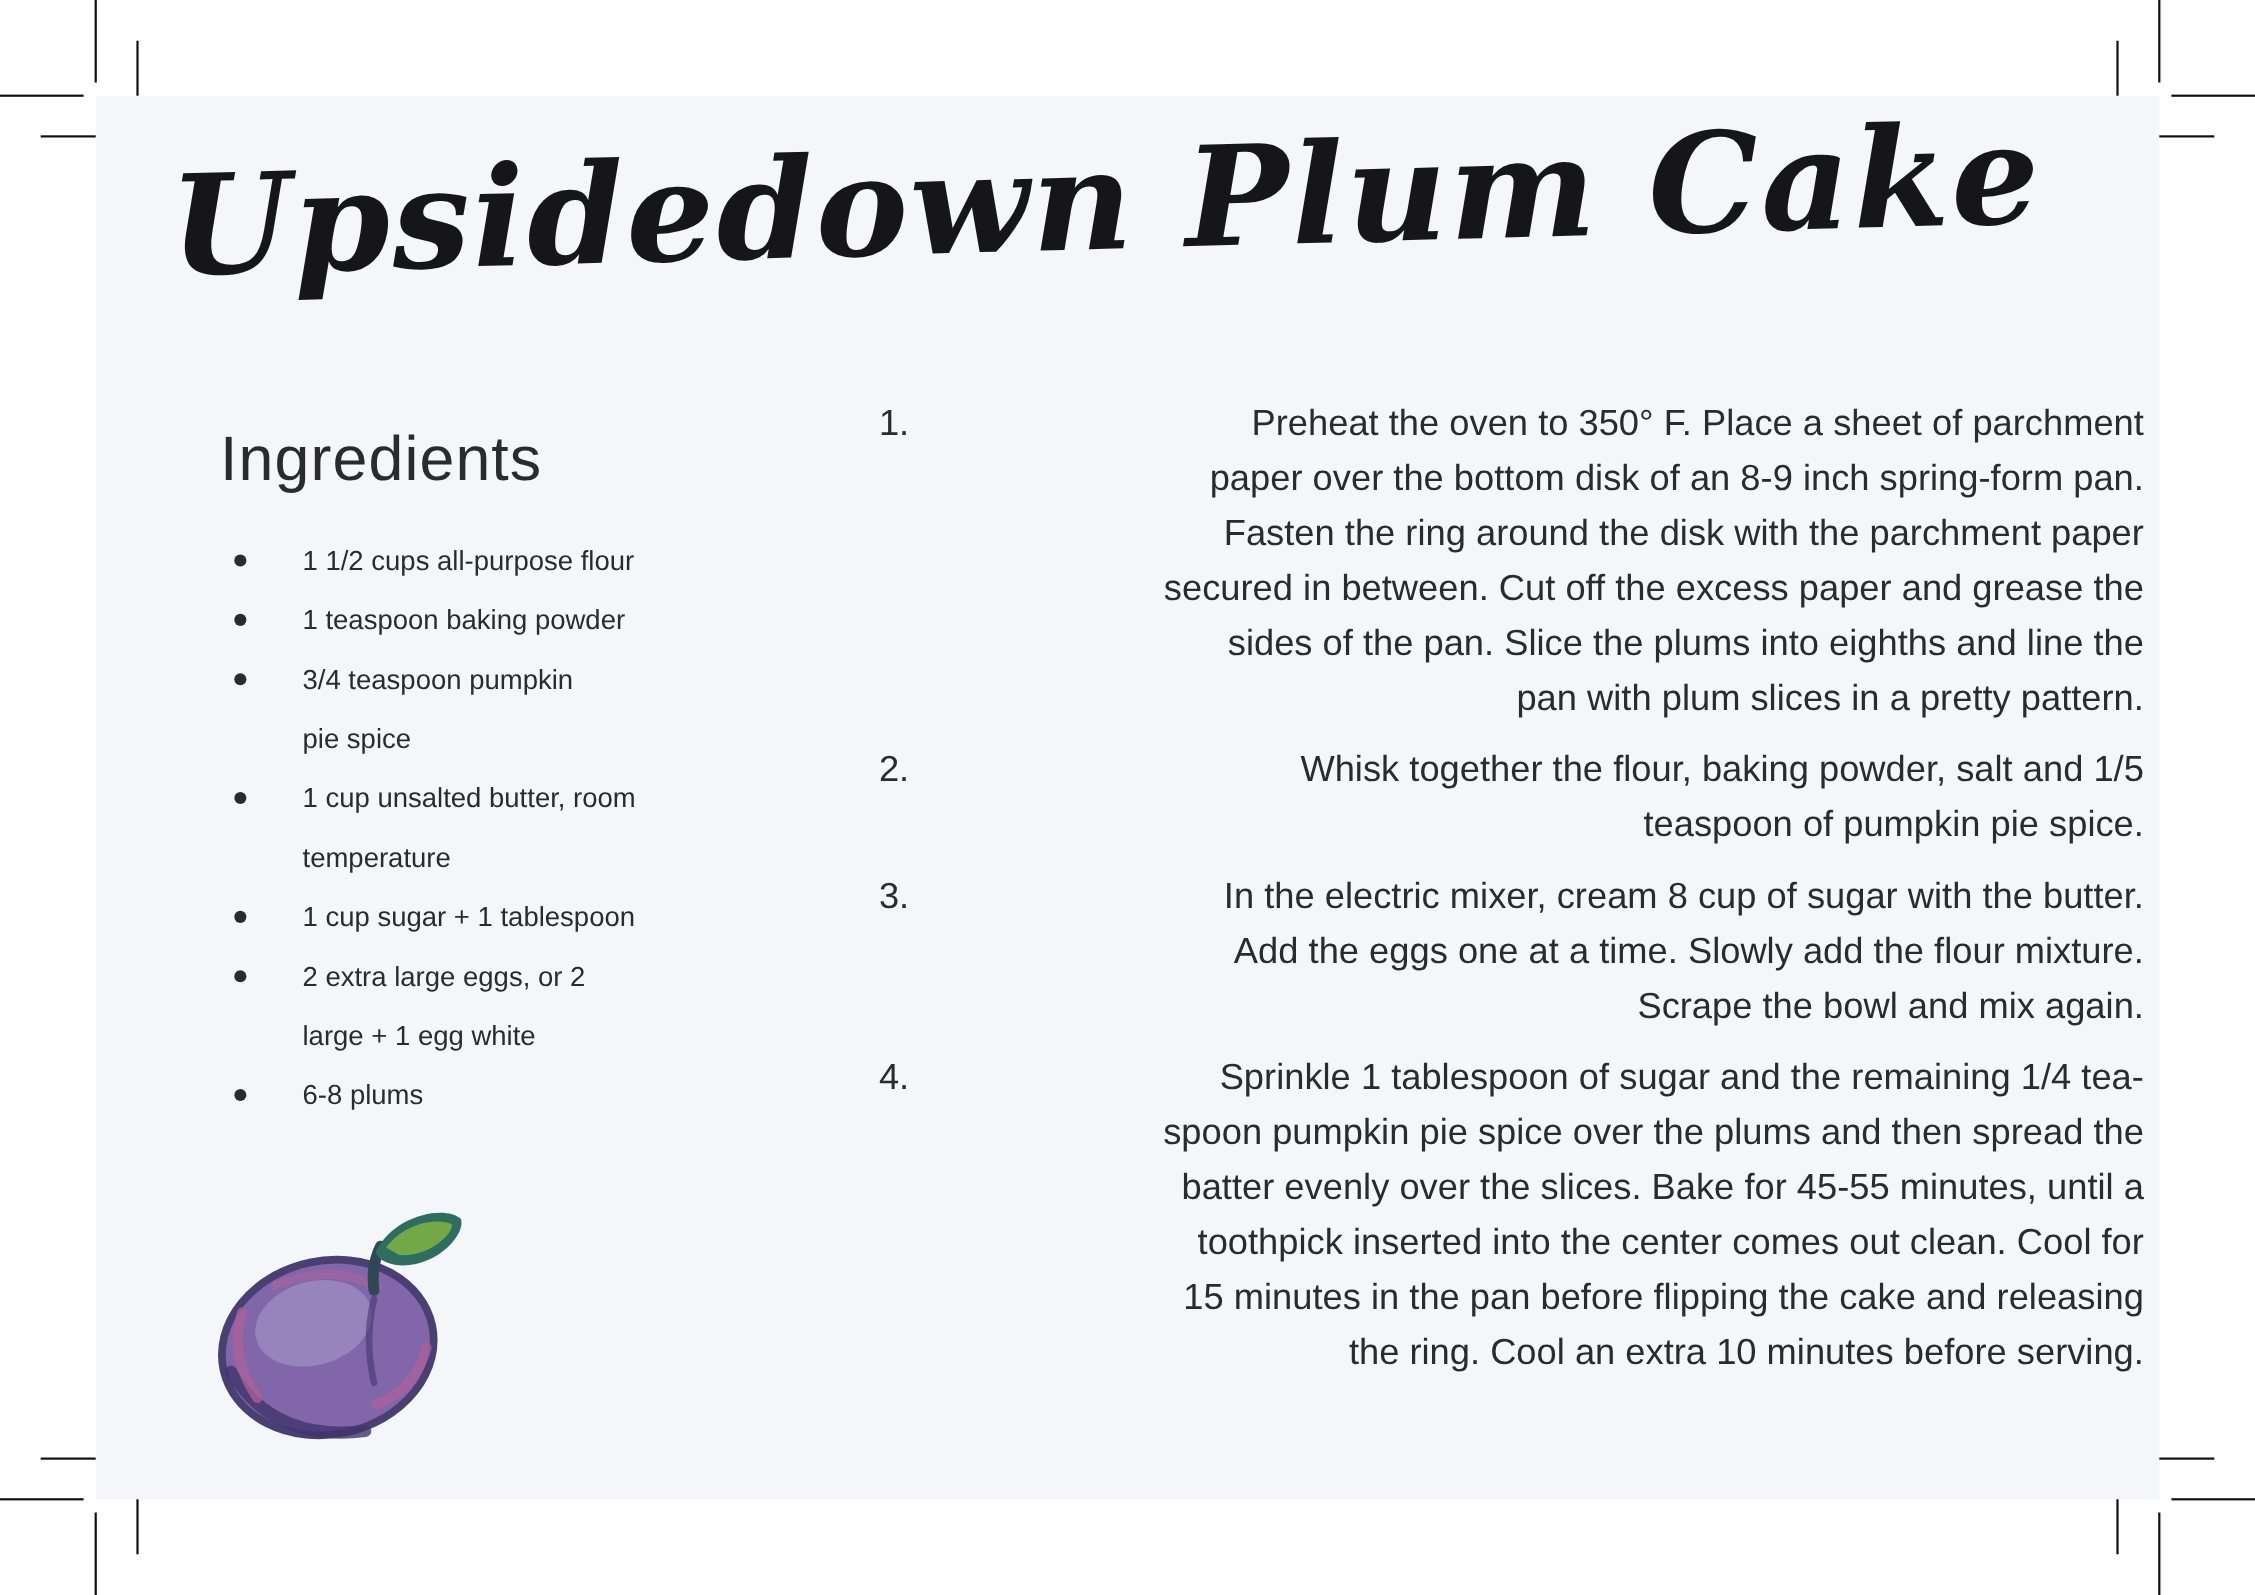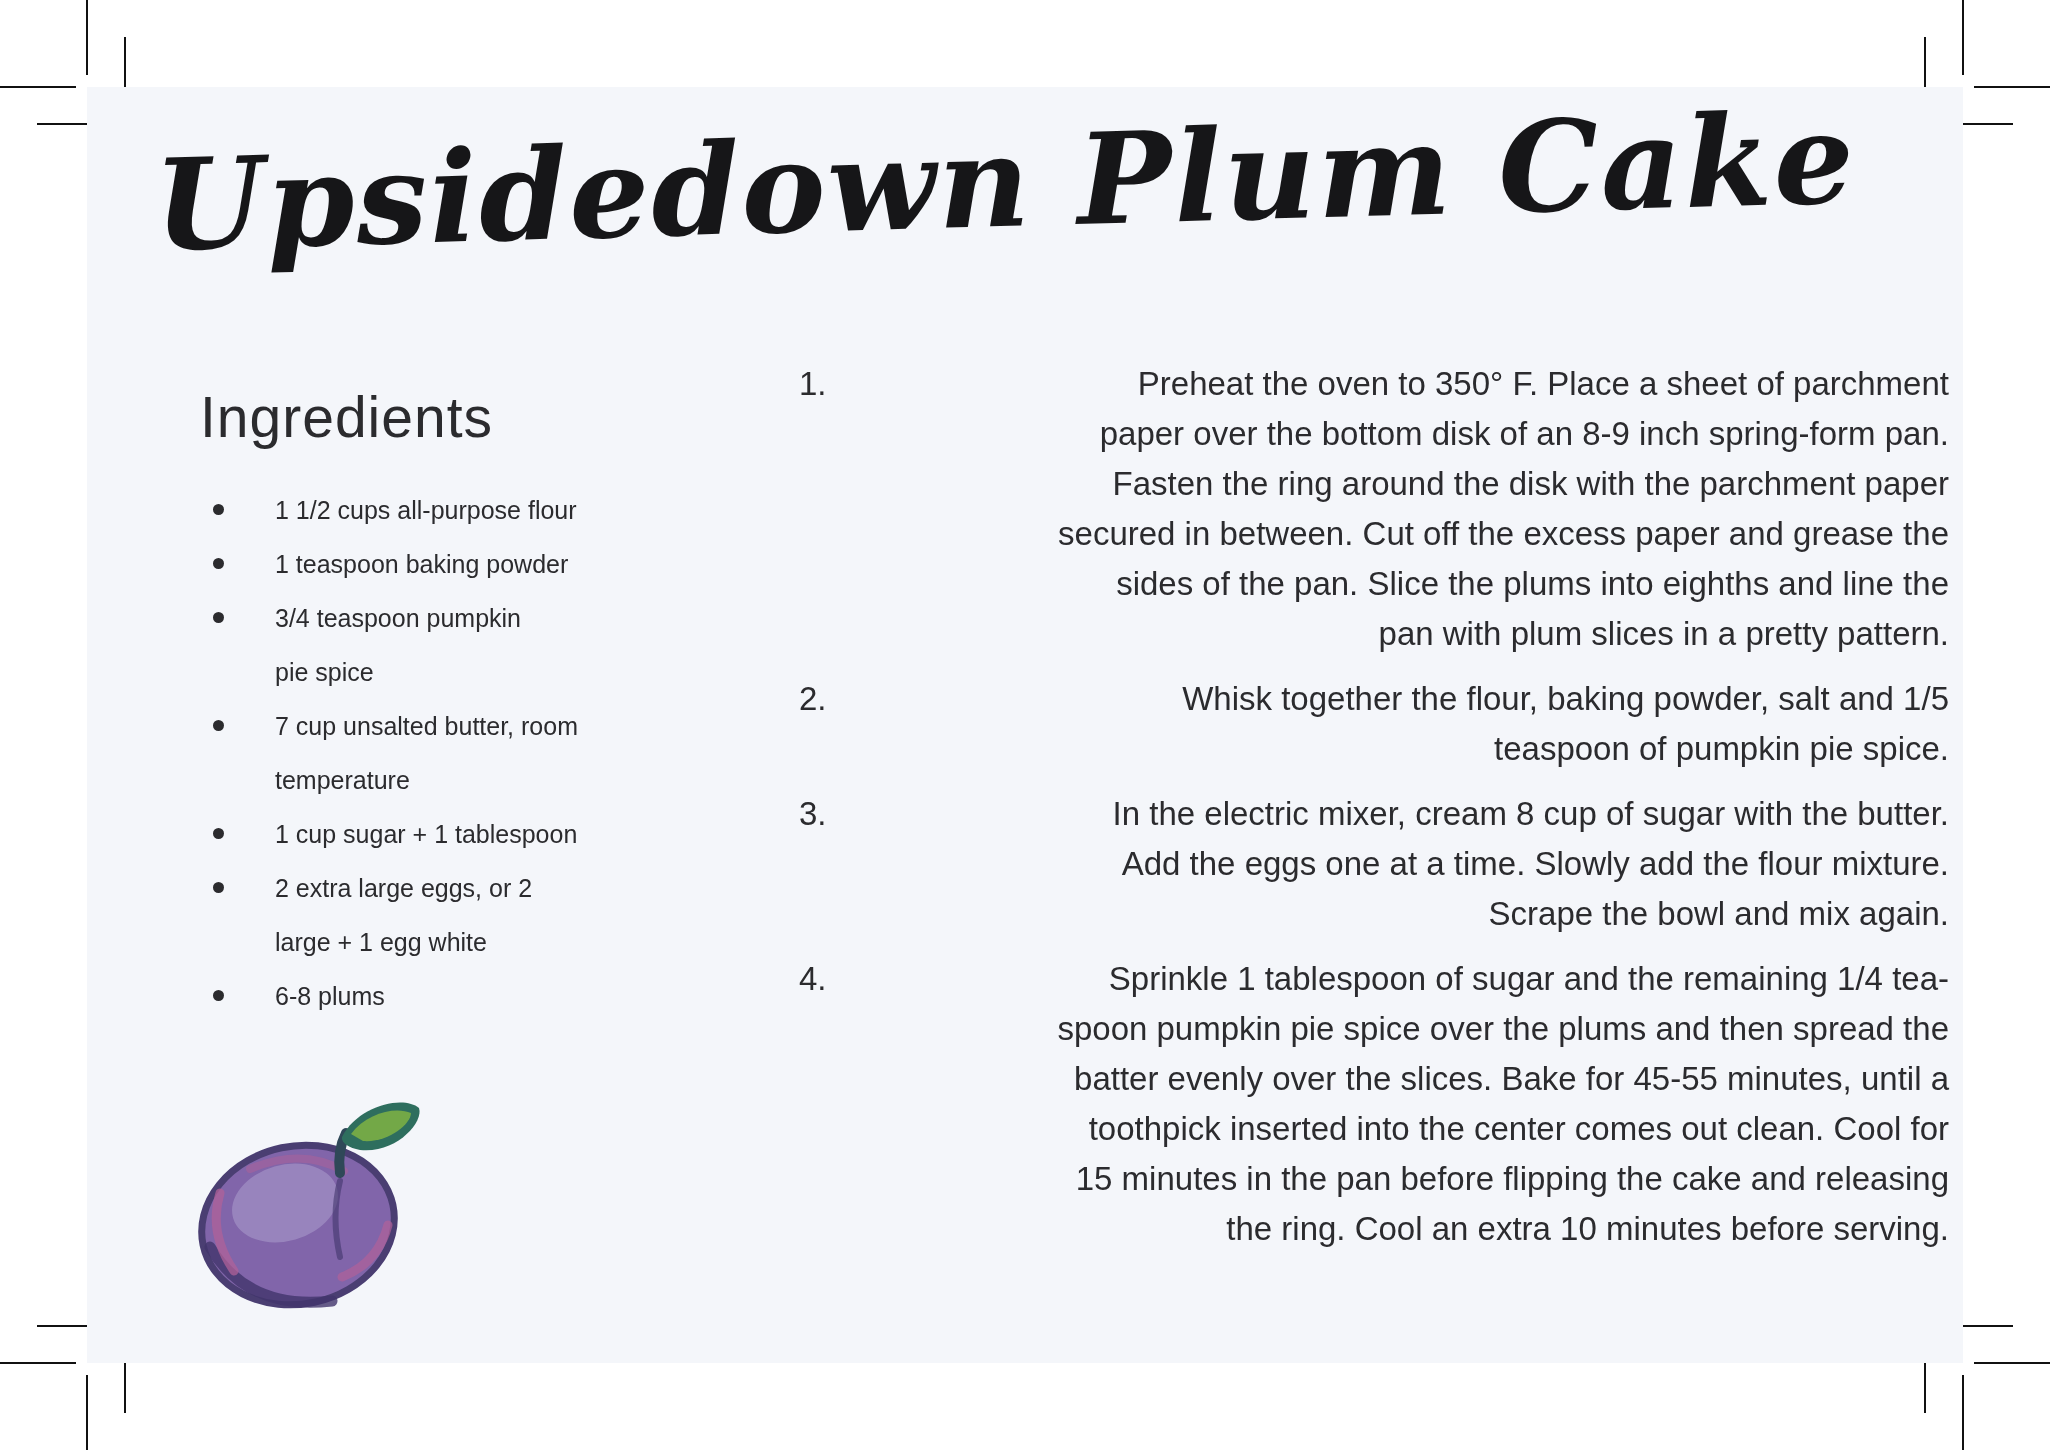--- a/index.html
+++ b/index.html
@@ -68,21 +68,21 @@
 
   <div class="title">Upsidedown Plum Cake</div>
 
   <div class="ingredients">
     <h2 class="ing-heading">Ingredients</h2>
     <div id="ingredient-list">
         <div class="ing-item"><span class="bullet"></span><span>1 1/2 cups all-purpose flour</span></div>
         <div class="ing-item"><span class="bullet"></span><span>1 teaspoon baking powder</span></div>
         <div class="ing-item"><span class="bullet"></span><span>3/4 teaspoon pumpkin
 pie spice</span></div>
-        <div class="ing-item"><span class="bullet"></span><span>7 cup unsalted butter, room
+        <div class="ing-item"><span class="bullet"></span><span>1 cup unsalted butter, room
 temperature</span></div>
         <div class="ing-item"><span class="bullet"></span><span>1 cup sugar + 1 tablespoon</span></div>
         <div class="ing-item"><span class="bullet"></span><span>2 extra large eggs, or 2
 large + 1 egg white</span></div>
         <div class="ing-item"><span class="bullet"></span><span>6-8 plums</span></div>
       </div>
   </div>
 
   <div class="directions">
     <div id="direction-list">

